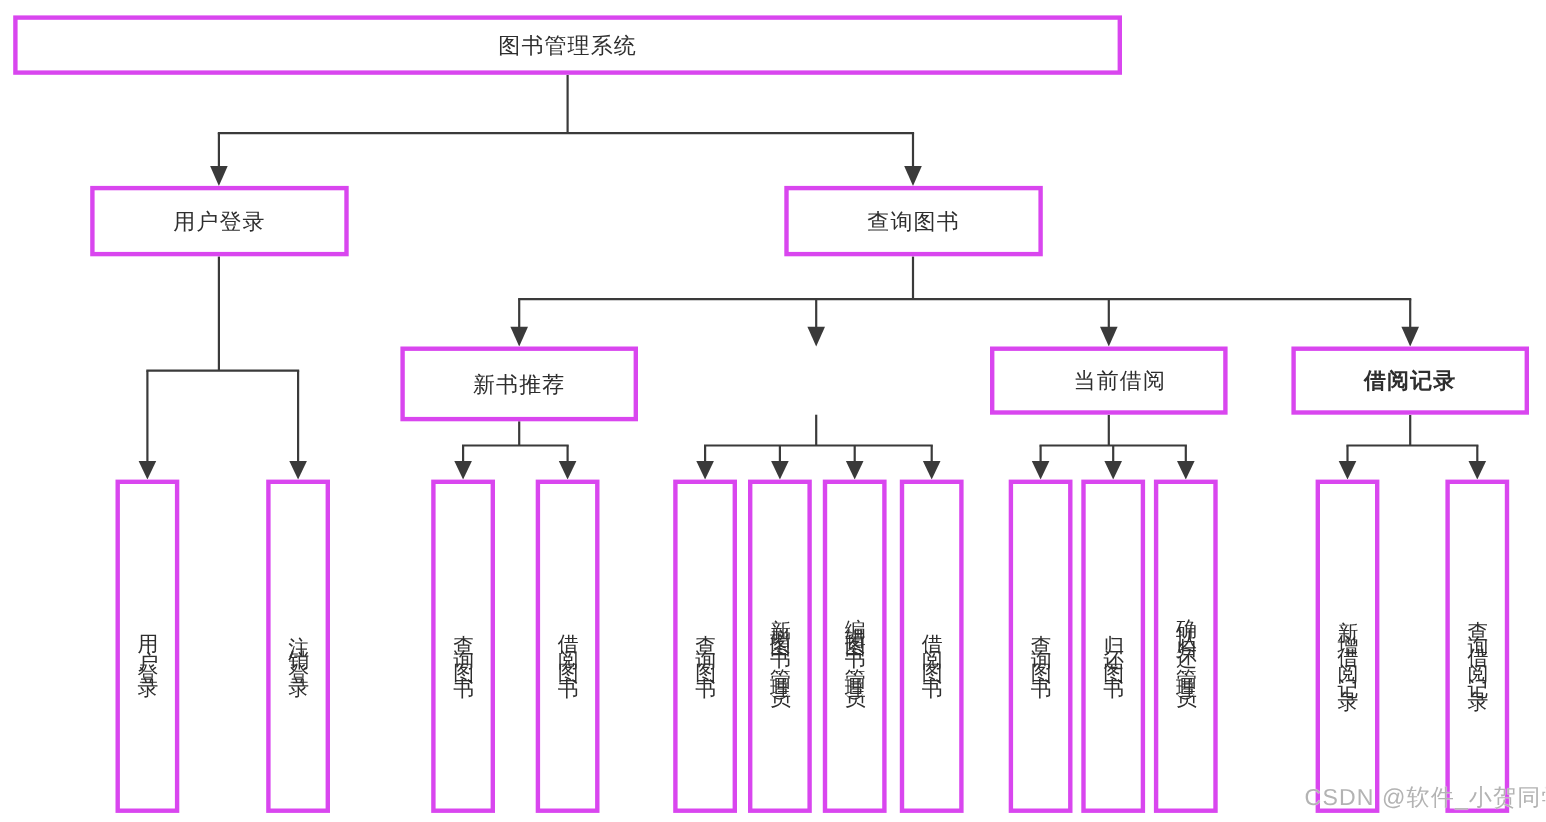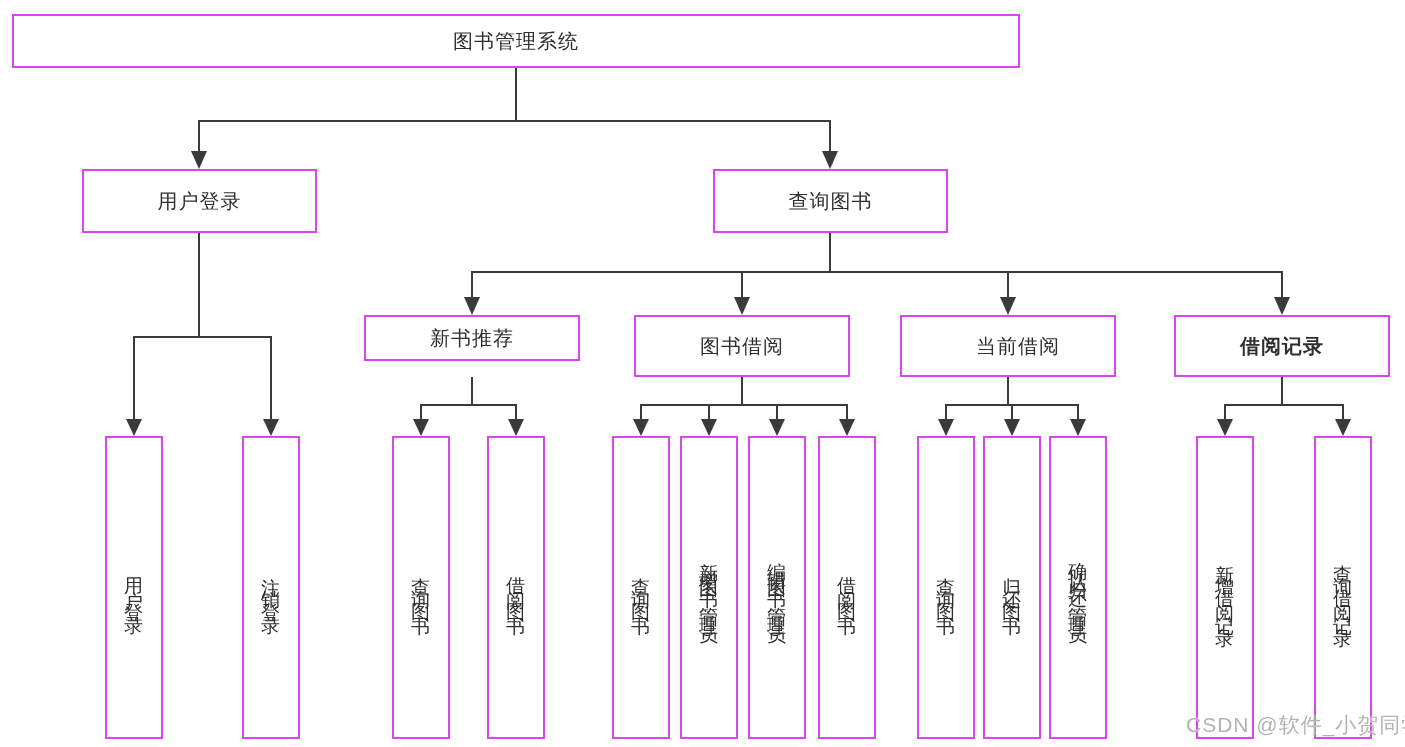--- a/index.html
+++ b/index.html
@@ -13,21 +13,21 @@
   }
   .wires {
     position: absolute;
     left: 0; top: 0;
     width: 1405px; height: 747px;
   }
   .box {
     position: absolute;
     box-sizing: border-box;
     background: #ffffff;
-    border: 2px solid #d946ef;
+    border: 4px solid #d946ef;
     color: #2e2e2e;
     display: flex;
     align-items: center;
     justify-content: center;
     text-align: center;
   }
   .hbox {
     font-size: 20px;
     letter-spacing: 1px;
   }
@@ -122,22 +122,21 @@
       <polygon points="1217,419 1233,419 1225,436"></polygon>
       <polygon points="1335,419 1351,419 1343,436"></polygon>
     </g>
   </svg>
 
   <div class="box hbox" style="left:12px; top:14px; width:1008px; height:54px;">图书管理系统</div>
 
   <div class="box hbox" style="left:82px; top:169px; width:235px; height:64px;">用户登录</div>
   <div class="box hbox" style="left:713px; top:169px; width:235px; height:64px;">查询图书</div>
 
-  <div class="box hbox" style="left:364px; top:315px; width:216px; height:46px;">新书推荐</div>
-  <div class="box hbox" style="left:634px; top:315px; width:216px; height:62px;">图书借阅</div>
+  <div class="box hbox" style="left:364px; top:315px; width:216px; height:68px;">新书推荐</div>
   <div class="box hbox" style="left:900px; top:315px; width:216px; height:62px;padding-left:20px;">当前借阅</div>
   <div class="box hbox" style="left:1174px; top:315px; width:216px; height:62px;font-weight:bold;">借阅记录</div>
 
   <div class="box vbox" style="left:105px; top:436px; width:58px; height:303px;">用户登录</div>
   <div class="box vbox" style="left:242px; top:436px; width:58px; height:303px;">注销登录</div>
 
   <div class="box vbox" style="left:392px; top:436px; width:58px; height:303px;">查询图书</div>
   <div class="box vbox" style="left:487px; top:436px; width:58px; height:303px;">借阅图书</div>
 
   <div class="box vbox" style="left:612px; top:436px; width:58px; height:303px;">查询图书</div>

